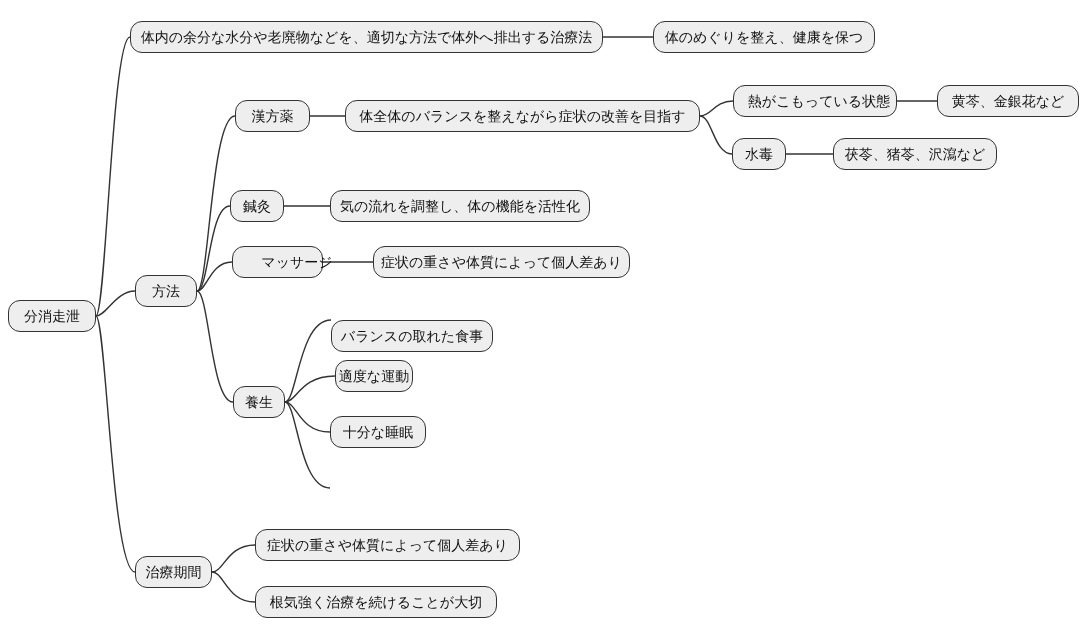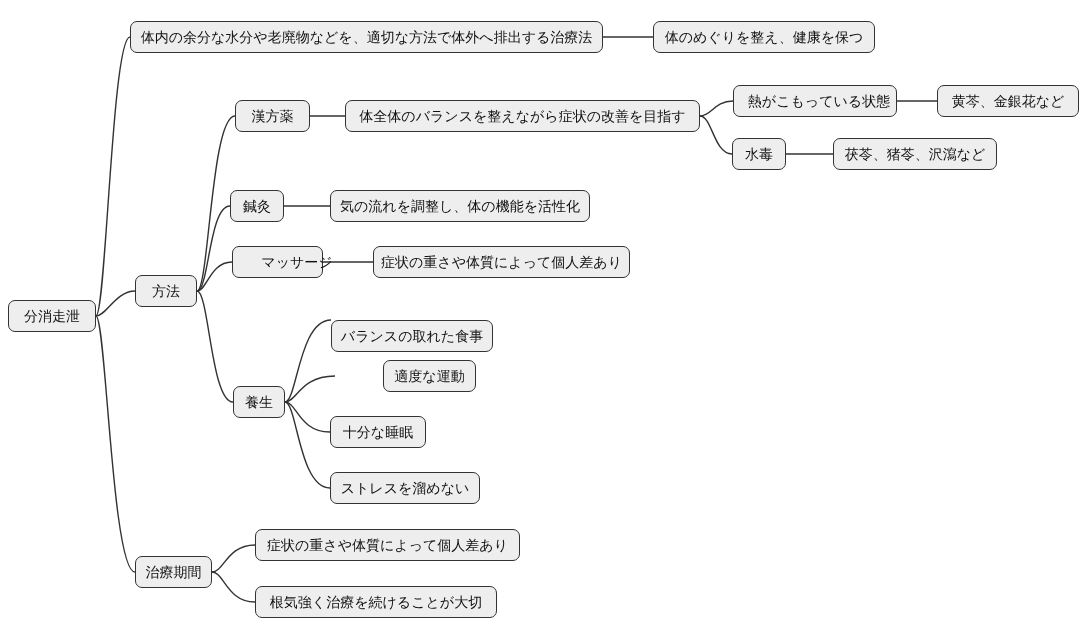--- a/index.html
+++ b/index.html
@@ -28,21 +28,21 @@
   }
   .node {
     position: absolute;
     box-sizing: border-box;
     height: 32px;
     display: flex;
     align-items: center;
     justify-content: center;
     background: #eeeeee;
     border: 1.8px solid #333333;
-    border-radius: 7px;
+    border-radius: 12px;
     font-size: 14px;
     color: #111111;
     white-space: nowrap;
     line-height: 1;
   }
 </style>
 </head>
 <body>
 
 <div class="canvas">
@@ -93,21 +93,20 @@
   <div class="node" style="left:833px; top:138px; width:164px;">茯苓、猪苓、沢瀉など</div>
 
   <div class="node" style="left:230px; top:190px; width:54px;">鍼灸</div>
   <div class="node" style="left:330px; top:190px; width:260px;">気の流れを調整し、体の機能を活性化</div>
 
   <div class="node" style="left:232px; top:246px; width:91px;padding-left:39px;">マッサージ</div>
   <div class="node" style="left:373px; top:246px; width:257px;">症状の重さや体質によって個人差あり</div>
 
   <div class="node" style="left:233px; top:386px; width:52px;">養生</div>
   <div class="node" style="left:331px; top:304px; width:162px;margin-top:16px;">バランスの取れた食事</div>
-  <div class="node" style="left:335px; top:360px; width:93px;margin-left:48px;">適度な運動</div>
+  <div class="node" style="left:335px; top:360px; width:78px;">適度な運動</div>
   <div class="node" style="left:330px; top:416px; width:96px;">十分な睡眠</div>
-  <div class="node" style="left:330px; top:472px; width:150px;">ストレスを溜めない</div>
 
   <div class="node" style="left:135px; top:556px; width:77px;">治療期間</div>
   <div class="node" style="left:255px; top:529px; width:265px;">症状の重さや体質によって個人差あり</div>
   <div class="node" style="left:255px; top:586px; width:242px;">根気強く治療を続けることが大切</div>
 
 </div>
 
 </body></html>

